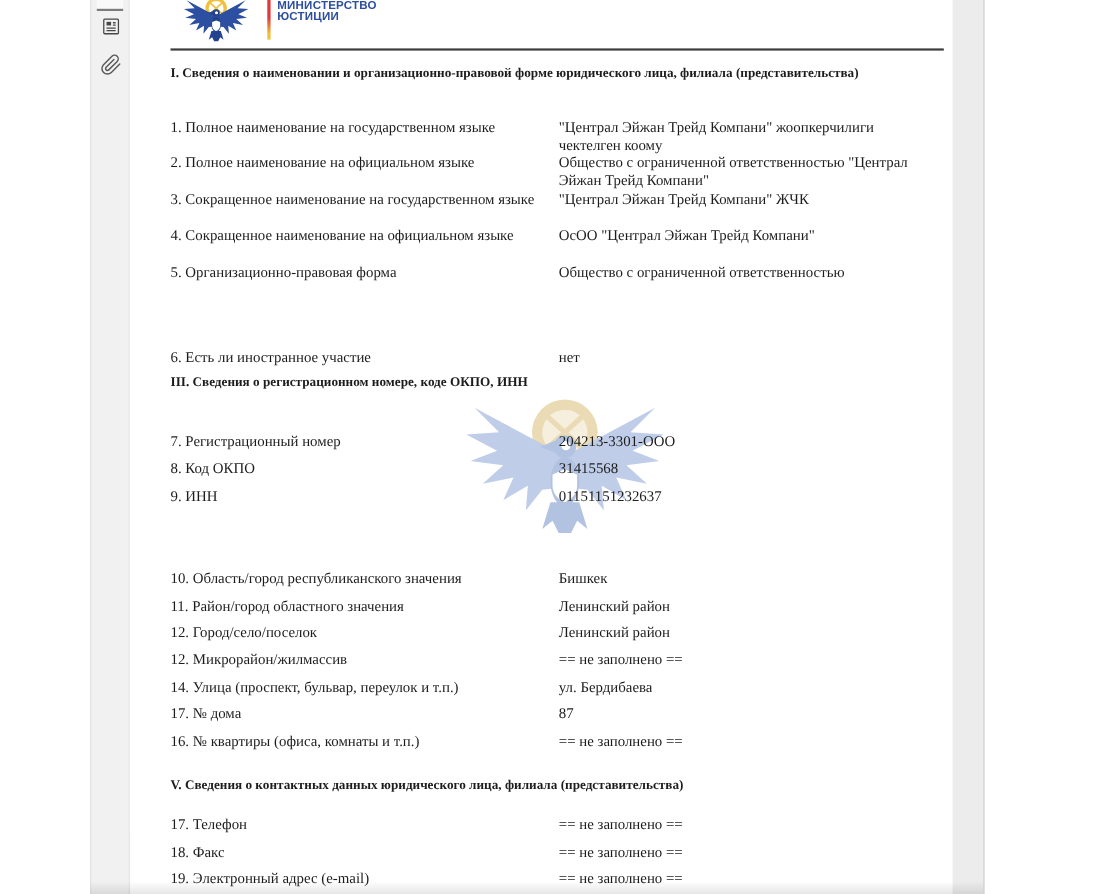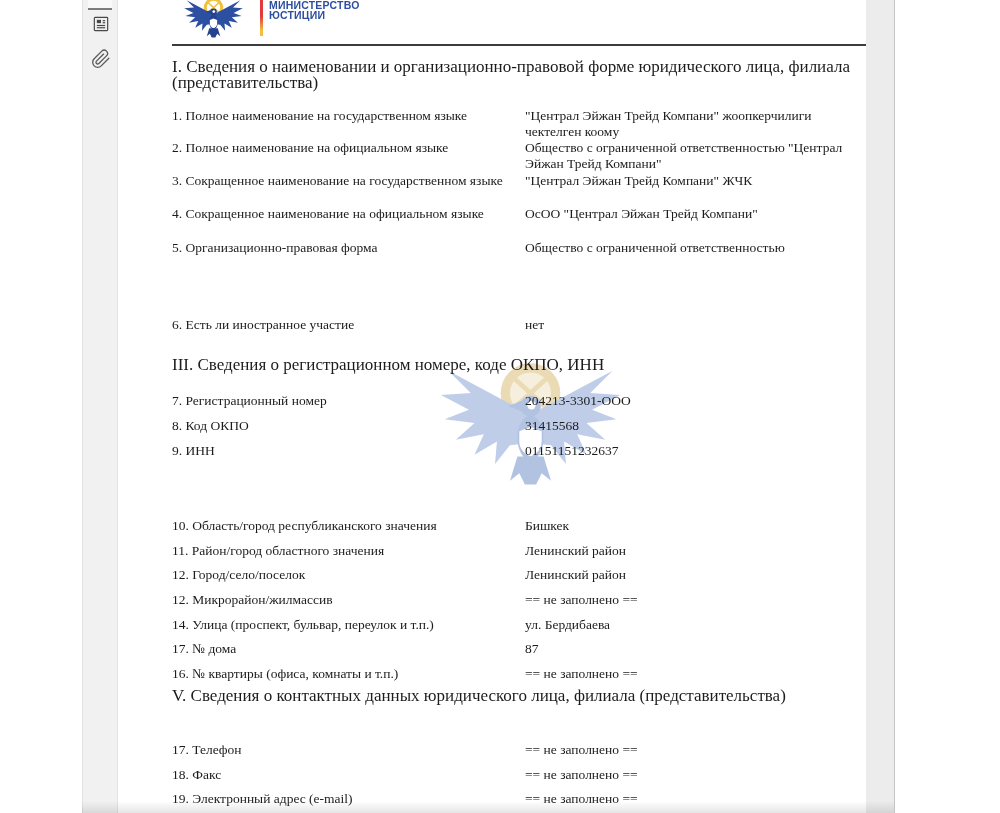--- a/index.html
+++ b/index.html
@@ -32,41 +32,41 @@
     position:absolute;left:894px;top:0;width:106px;height:813px;background:#ffffff;
     border-left:1px solid #c4c4c4;box-sizing:border-box;
   }
   .bottom-fade{
     position:absolute;left:82px;top:801px;width:812px;height:12px;
     background:linear-gradient(to bottom, rgba(0,0,0,0) 0%, rgba(0,0,0,0.10) 100%);
     pointer-events:none;
   }
   
   .page{
-    position:absolute;left:118px;top:0;width:748px;height:758px;background:#ffffff;margin-left:17px;
+    position:absolute;left:118px;top:0;width:748px;height:758px;background:#ffffff;
   }
   .logo-eagle{position:absolute;left:48px;top:-6px;width:61px;height:46px;}
   .logo-bar{
     position:absolute;left:125px;top:0;width:3px;height:36px;
     background:linear-gradient(to bottom,#e13a3e 0%,#e13a3e 45%,#f1c03c 85%);
   }
   .logo-text{
     position:absolute;left:134px;top:1px;width:120px;
     font-family:"Liberation Sans","DejaVu Sans",sans-serif;
     font-weight:bold;font-size:10.5px;line-height:9.5px;color:#2d4f9f;
     letter-spacing:0.2px;
   }
   .head-rule{
     position:absolute;left:37px;top:44px;width:703px;height:0;
     border-top:2px solid #3c3c3c;
   }
   .watermark{position:absolute;left:298px;top:352px;width:195px;height:140px;opacity:0.95;z-index:0;}
   .sec{
     position:absolute;left:37px;width:705px;
-    font-weight:normal;font-size:17px;line-height:15.5px;z-index:1;
+    font-weight:bold;font-size:12px;line-height:15.5px;z-index:1;
   }
   .row{position:absolute;left:37px;width:705px;z-index:1;}
   .row .lbl{
     position:absolute;left:0;top:0;width:350px;
     font-size:13.5px;line-height:15.5px;
   }
   .row .val{
     position:absolute;left:353px;top:0;width:332px;
     font-size:13.5px;line-height:15.5px;
   }
@@ -153,21 +153,21 @@
     <div class="row" style="top:240px">
       <div class="lbl">5. Организационно-правовая форма</div>
       <div class="val">Общество с ограниченной ответственностью</div>
     </div>
 
     <div class="row" style="top:317px">
       <div class="lbl">6. Есть ли иностранное участие</div>
       <div class="val">нет</div>
     </div>
 
-    <div class="sec" style="top:357px">III. Сведения о регистрационном номере, коде ОКПО, ИНН</div>
+    <div class="sec" style="top:340px">III. Сведения о регистрационном номере, коде ОКПО, ИНН</div>
     <div class="row" style="top:393px">
       <div class="lbl">7. Регистрационный номер</div>
       <div class="val">204213-3301-ООО</div>
     </div>
     <div class="row" style="top:418px">
       <div class="lbl">8. Код ОКПО</div>
       <div class="val">31415568</div>
     </div>
     <div class="row" style="top:443px">
       <div class="lbl">9. ИНН</div>
@@ -196,21 +196,21 @@
     </div>
     <div class="row" style="top:641px">
       <div class="lbl">17. № дома</div>
       <div class="val">87</div>
     </div>
     <div class="row" style="top:666px">
       <div class="lbl">16. № квартиры (офиса, комнаты и т.п.)</div>
       <div class="val">== не заполнено ==</div>
     </div>
 
-    <div class="sec" style="top:688px">V. Сведения о контактных данных юридического лица, филиала (представительства)</div>
+    <div class="sec" style="top:706px">V. Сведения о контактных данных юридического лица, филиала (представительства)</div>
     <div class="row" style="top:742px">
       <div class="lbl">17. Телефон</div>
       <div class="val">== не заполнено ==</div>
     </div>
     <div class="row" style="top:767px">
       <div class="lbl">18. Факс</div>
       <div class="val">== не заполнено ==</div>
     </div>
     <div class="row" style="top:791px">
       <div class="lbl">19. Электронный адрес (e-mail)</div>

